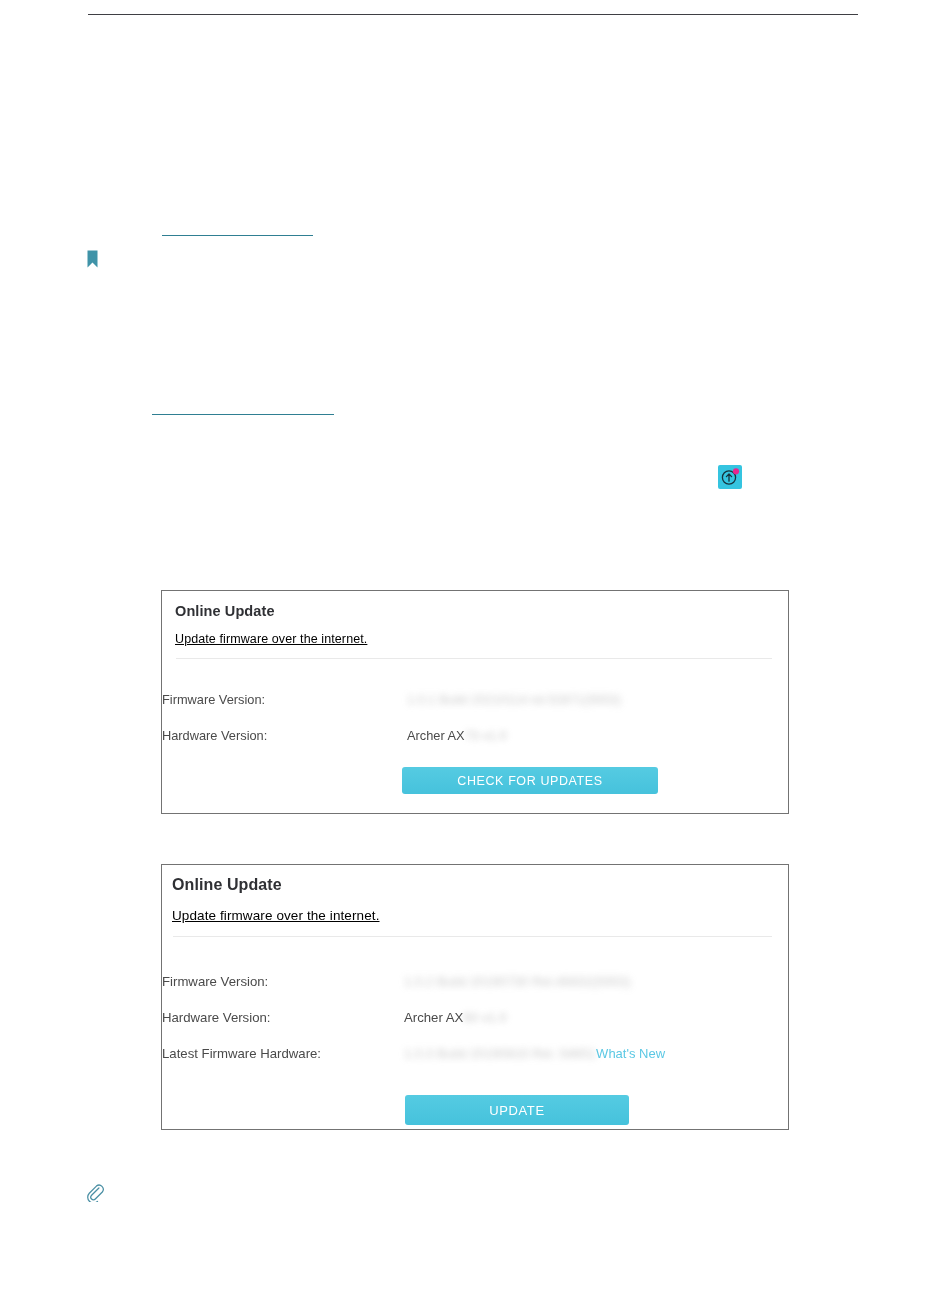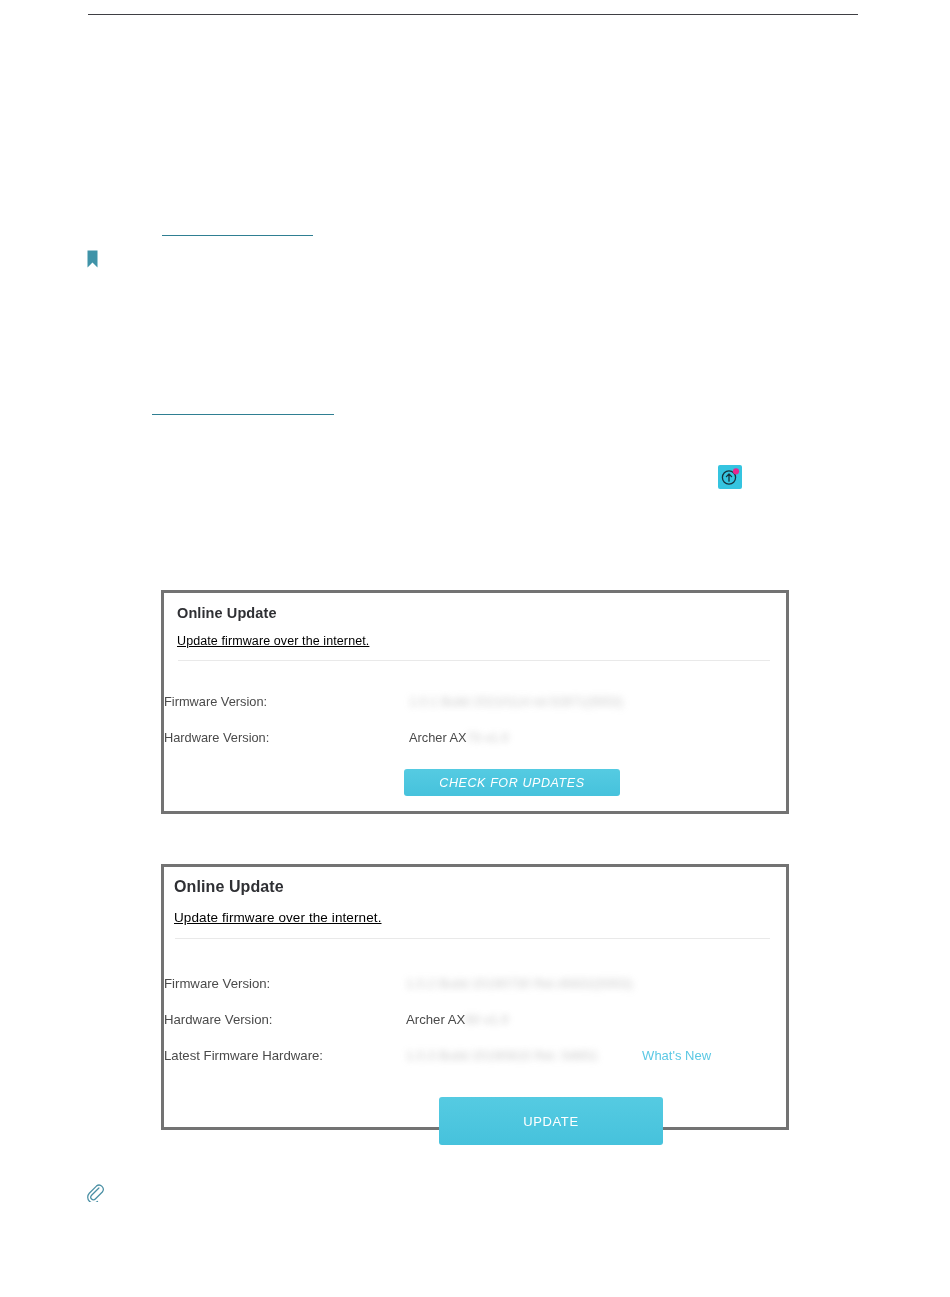--- a/index.html
+++ b/index.html
@@ -76,21 +76,21 @@
     display: flex;
     align-items: center;
     justify-content: center;
   }
   .fw-badge svg { display: block; }
 
   
   .panel {
     position: absolute;
     background: #ffffff;
-    border: 3px solid #737373;
+    border: 1px solid #737373;
     box-sizing: border-box;
   }
   .panel-1 { left: 161px; top: 590px;  width: 628px; height: 224px; }
   .panel-2 { left: 161px; top: 864px;  width: 628px; height: 266px; }
 
   .panel-title {
     font-size: 14.5px;
     font-weight: bold;
     color: #2f3034;
     letter-spacing: 0.1px;
@@ -148,51 +148,48 @@
     color: #9b9b9b;
     filter: blur(3.2px);
     opacity: 0.55;
     user-select: none;
   }
   .redacted.strong { filter: blur(3.6px); }
 
   .whats-new {
     color: #5bc8e4;
     font-size: 13px;
-    margin-left: 44px;
     white-space: nowrap;
     cursor: pointer;
   }
 
   
   .btn-wrap { display: flex; }
   .panel-1 .btn-wrap { margin-top: 14px; padding-left: 240px; }
   .panel-2 .btn-wrap { margin-top: 24px; padding-left: 243px; }
 
   .btn {
     background: #4ec8e0;
     background-image: linear-gradient(180deg, #55cbe2 0%, #46c2dc 100%);
     color: #ffffff;
     border: none;
     border-radius: 3px;
     font-family: "Liberation Sans", sans-serif;
     letter-spacing: 0.6px;
     cursor: pointer;
   }
   .btn-check {
-    width: 216px;
+    width: 256px;
     height: 27px;
     font-size: 12.5px;
-    font-style: italic;
   }
   .btn-update {
     width: 224px;
-    height: 48px;
+    height: 30px;
     font-size: 13px;
-    margin-left: 32px;
   }
 </style>
 </head>
 <body>
 
 <div class="page">
 
   <div class="top-rule"></div>
 
   <div class="link-rule one"></div>

